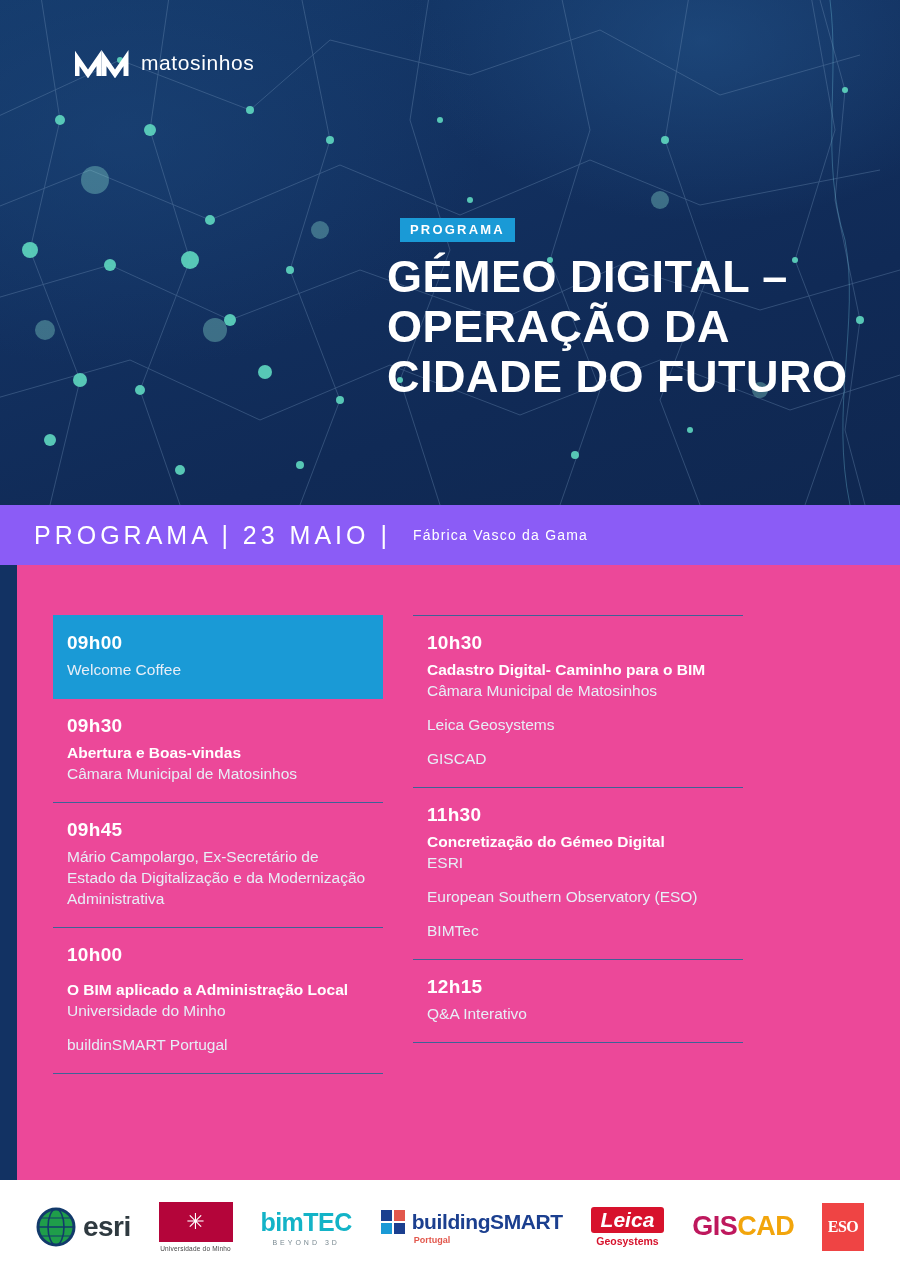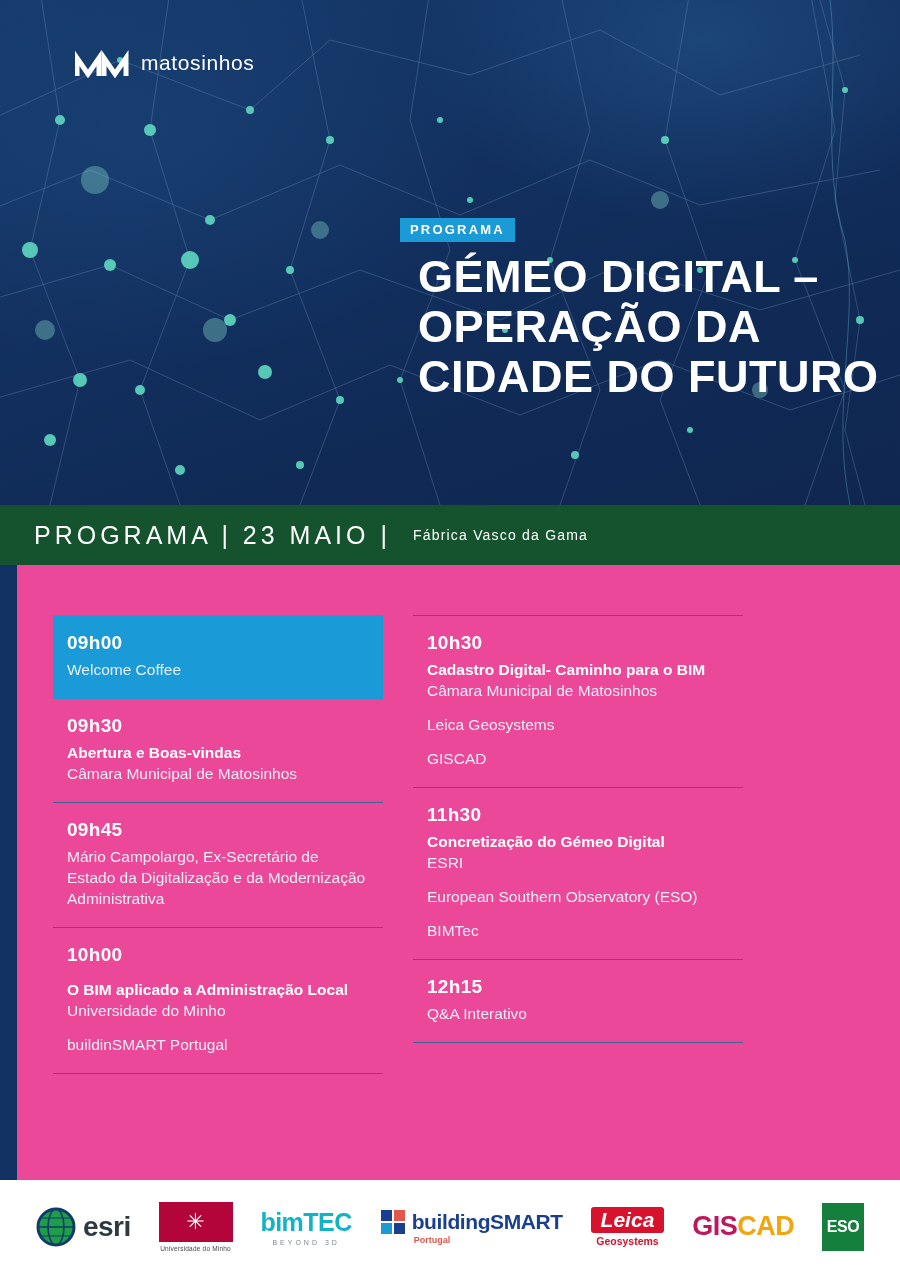--- a/index.html
+++ b/index.html
@@ -29,29 +29,29 @@
   .brand-text {
     color: #ffffff; font-size: 21px; letter-spacing: 0.6px; font-weight: 400;
   }
   .badge-programa {
     position: absolute; left: 400px; top: 218px;
     background: #1a9ad6; color: #ffffff;
     font-size: 13px; font-weight: 700; letter-spacing: 2.2px;
     padding: 4px 10px 5px 10px;
   }
   .hero-title {
-    position: absolute; left: 418px; top: 252px; width: 470px;
+    position: absolute; left: 387px; top: 252px; width: 470px;
     color: #ffffff; font-size: 45px; line-height: 50px;
     font-weight: 800; letter-spacing: 0.5px;
   }
 
   
   .bar {
     position: absolute; top: 505px; left: 0; width: 900px; height: 60px;
-    background: #14532d;
+    background: #8b5cf6;
     display: flex; align-items: center;
   }
   .bar-left {
     color: #ffffff; font-size: 25px; font-weight: 300; letter-spacing: 4px;
     margin-left: 34px;
   }
   .bar-right {
     color: #ffffff; font-size: 14px; font-weight: 400; letter-spacing: 1.2px;
     margin-left: 22px;
   }
@@ -112,23 +112,23 @@
   .bsmart-sub { font-size: 9px; color: #e2574c; font-weight: 700; margin-left: 34px; }
   .leica { text-align: center; }
   .leica-word {
     background: #d7122c; color: #ffffff; font-size: 21px; font-style: italic;
     font-weight: 700; padding: 1px 10px; border-radius: 3px; display: inline-block;
   }
   .leica-sub { font-size: 10.5px; color: #d7122c; font-weight: 700; margin-top: 2px; }
   .giscad-word { font-size: 27px; font-weight: 700; color: #1b3f8f; letter-spacing: -0.5px; }
   .giscad-word span { color: #be185d; }
   .eso-box {
-    width: 42px; height: 48px; background: #15803d; color: #ffffff;
+    width: 42px; height: 48px; background: #ef4444; color: #ffffff;
     display: flex; align-items: center; justify-content: center;
-    font-size: 16px; font-weight: 700; letter-spacing: -0.5px;
+    font-size: 16px; font-weight: 700; letter-spacing: -0.5px; font-family: Liberation Serif, serif;
   }
 </style>
 </head>
 <body>
 
 <div class="poster">
 
   <div class="hero">
     <svg class="hero-net" width="900" height="505" viewBox="0 0 900 505">
       <g stroke="#6f8fb5" stroke-width="0.8" opacity="0.45" fill="none">

